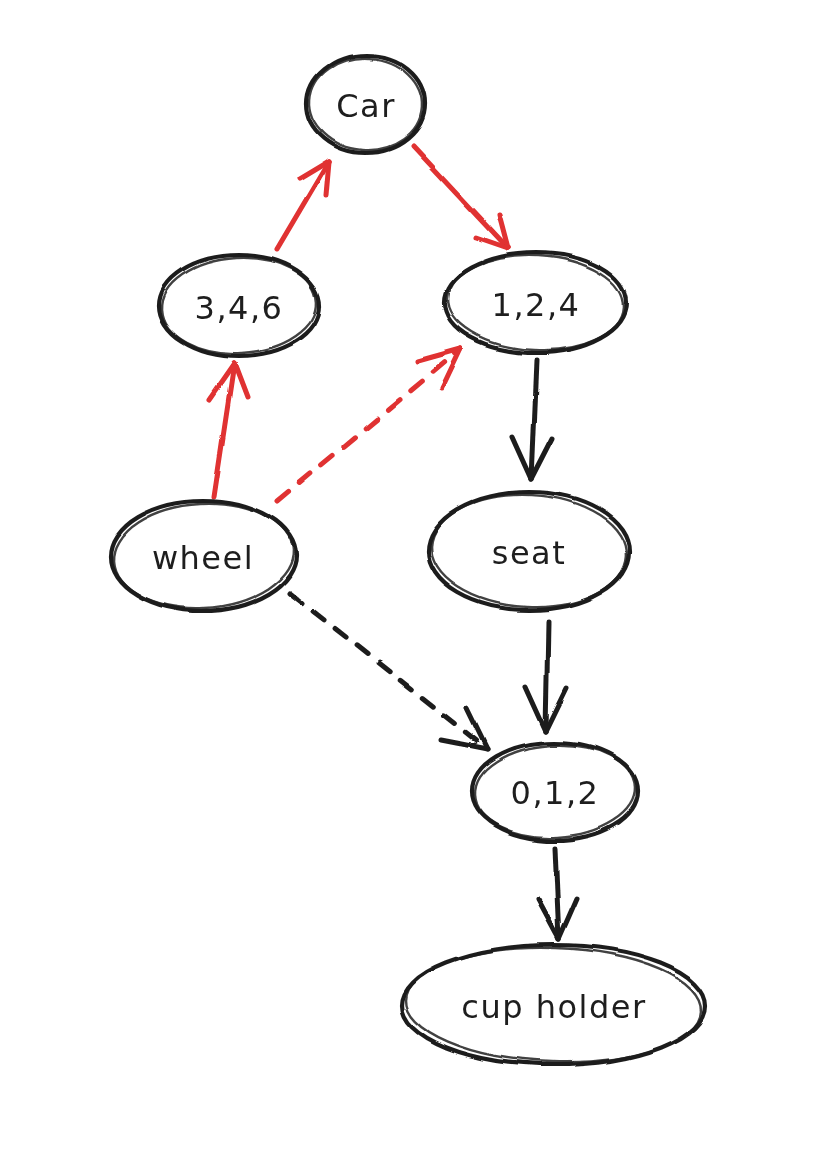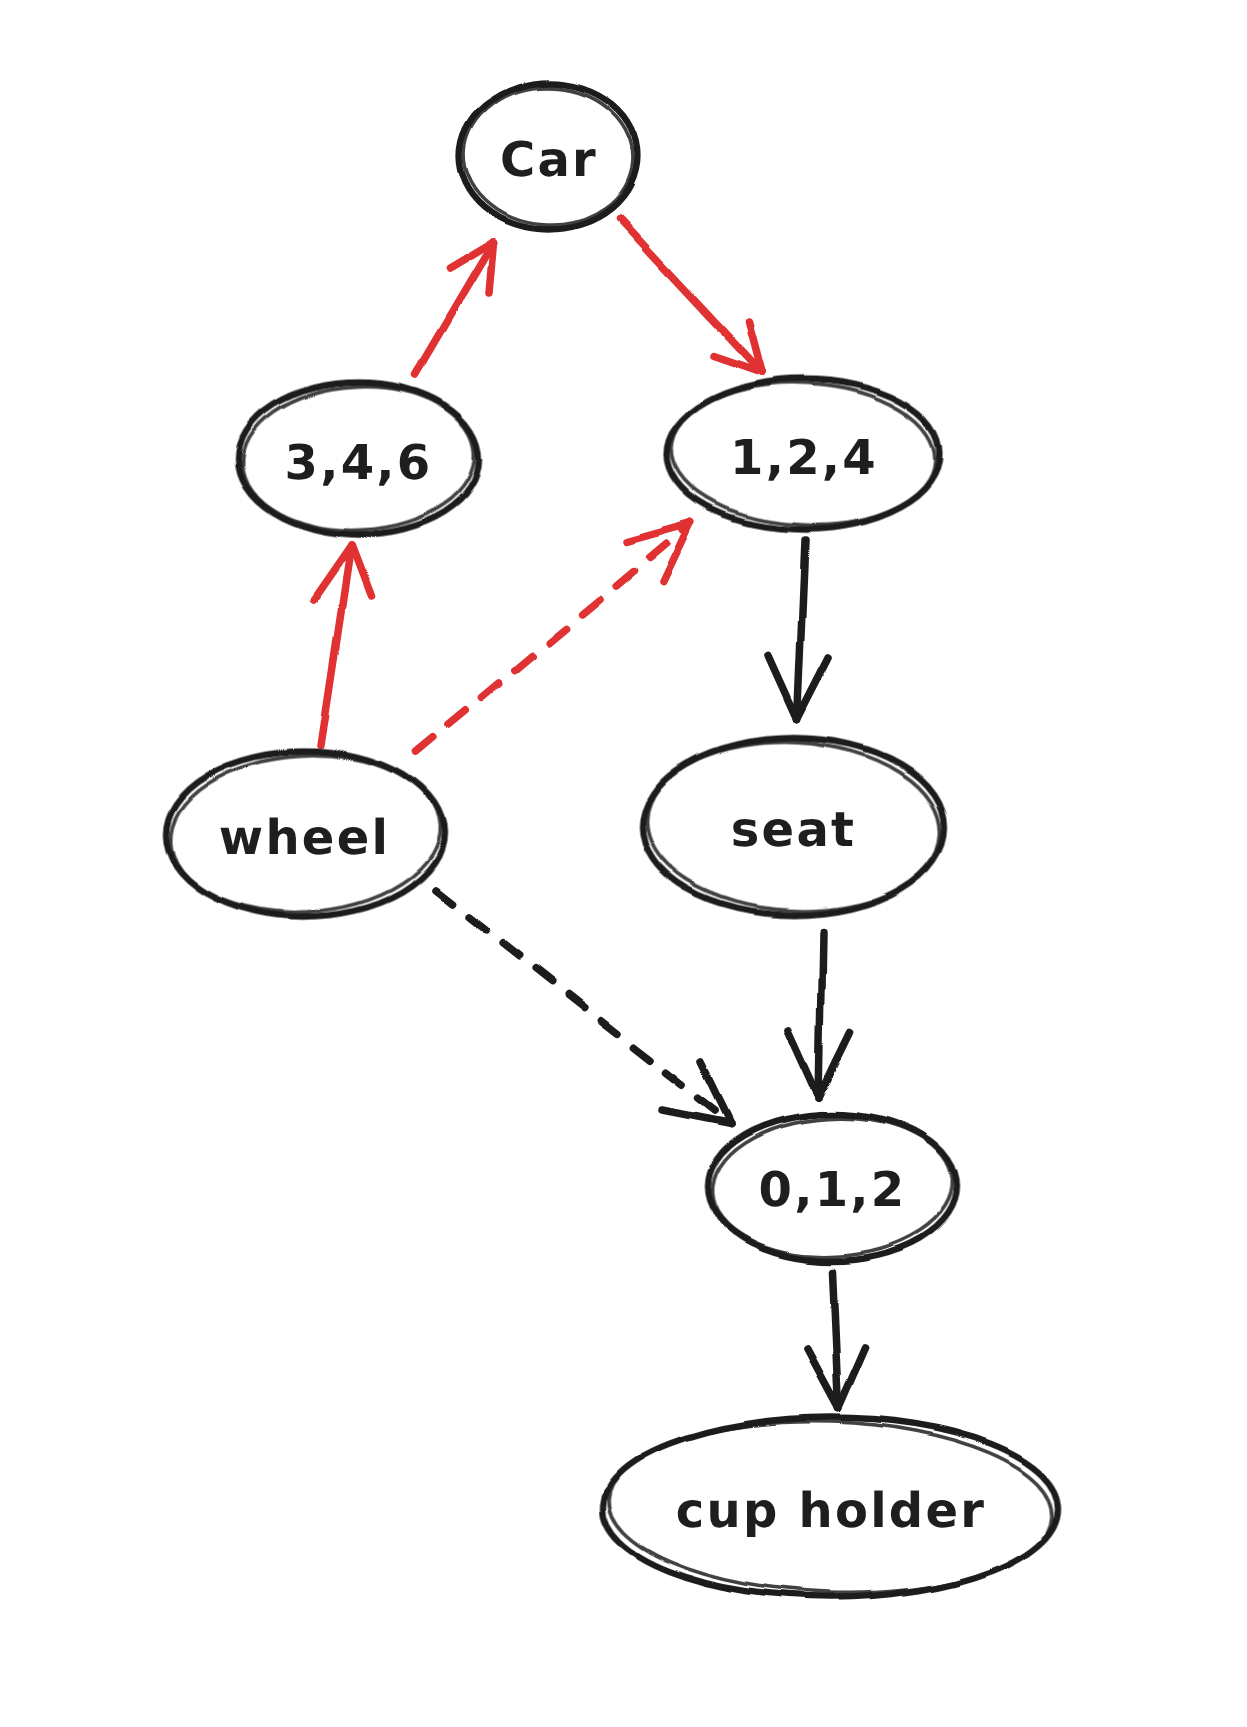--- a/index.html
+++ b/index.html
@@ -6,21 +6,20 @@
     margin: 0;
     padding: 0;
     background: #ffffff;
   }
   .canvas-wrap {
     position: relative;
     width: 831px;
     height: 1151px;
     background: #ffffff;
     overflow: hidden;
-    font-weight: bold;
   }
   svg {
     display: block;
   }
   .node-shape {
     fill: none;
     stroke: #1e1e1e;
     stroke-width: 4.2;
     stroke-linecap: round;
   }

